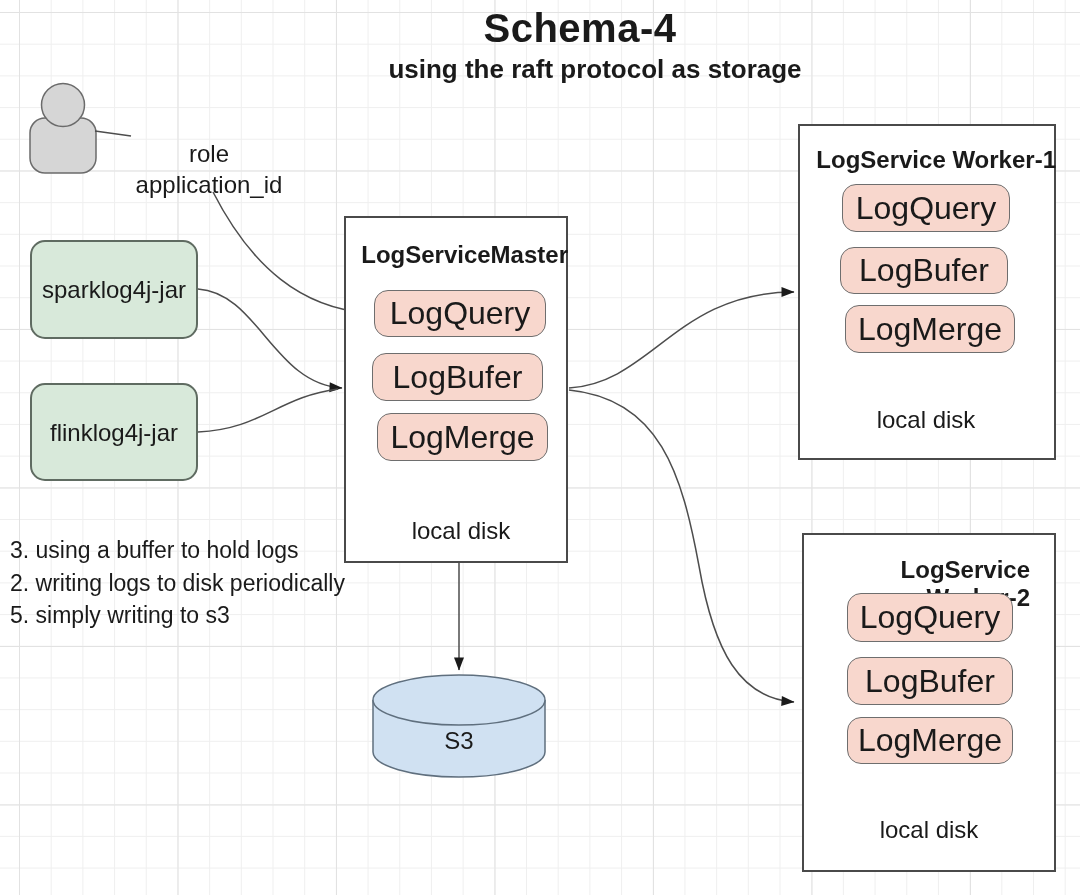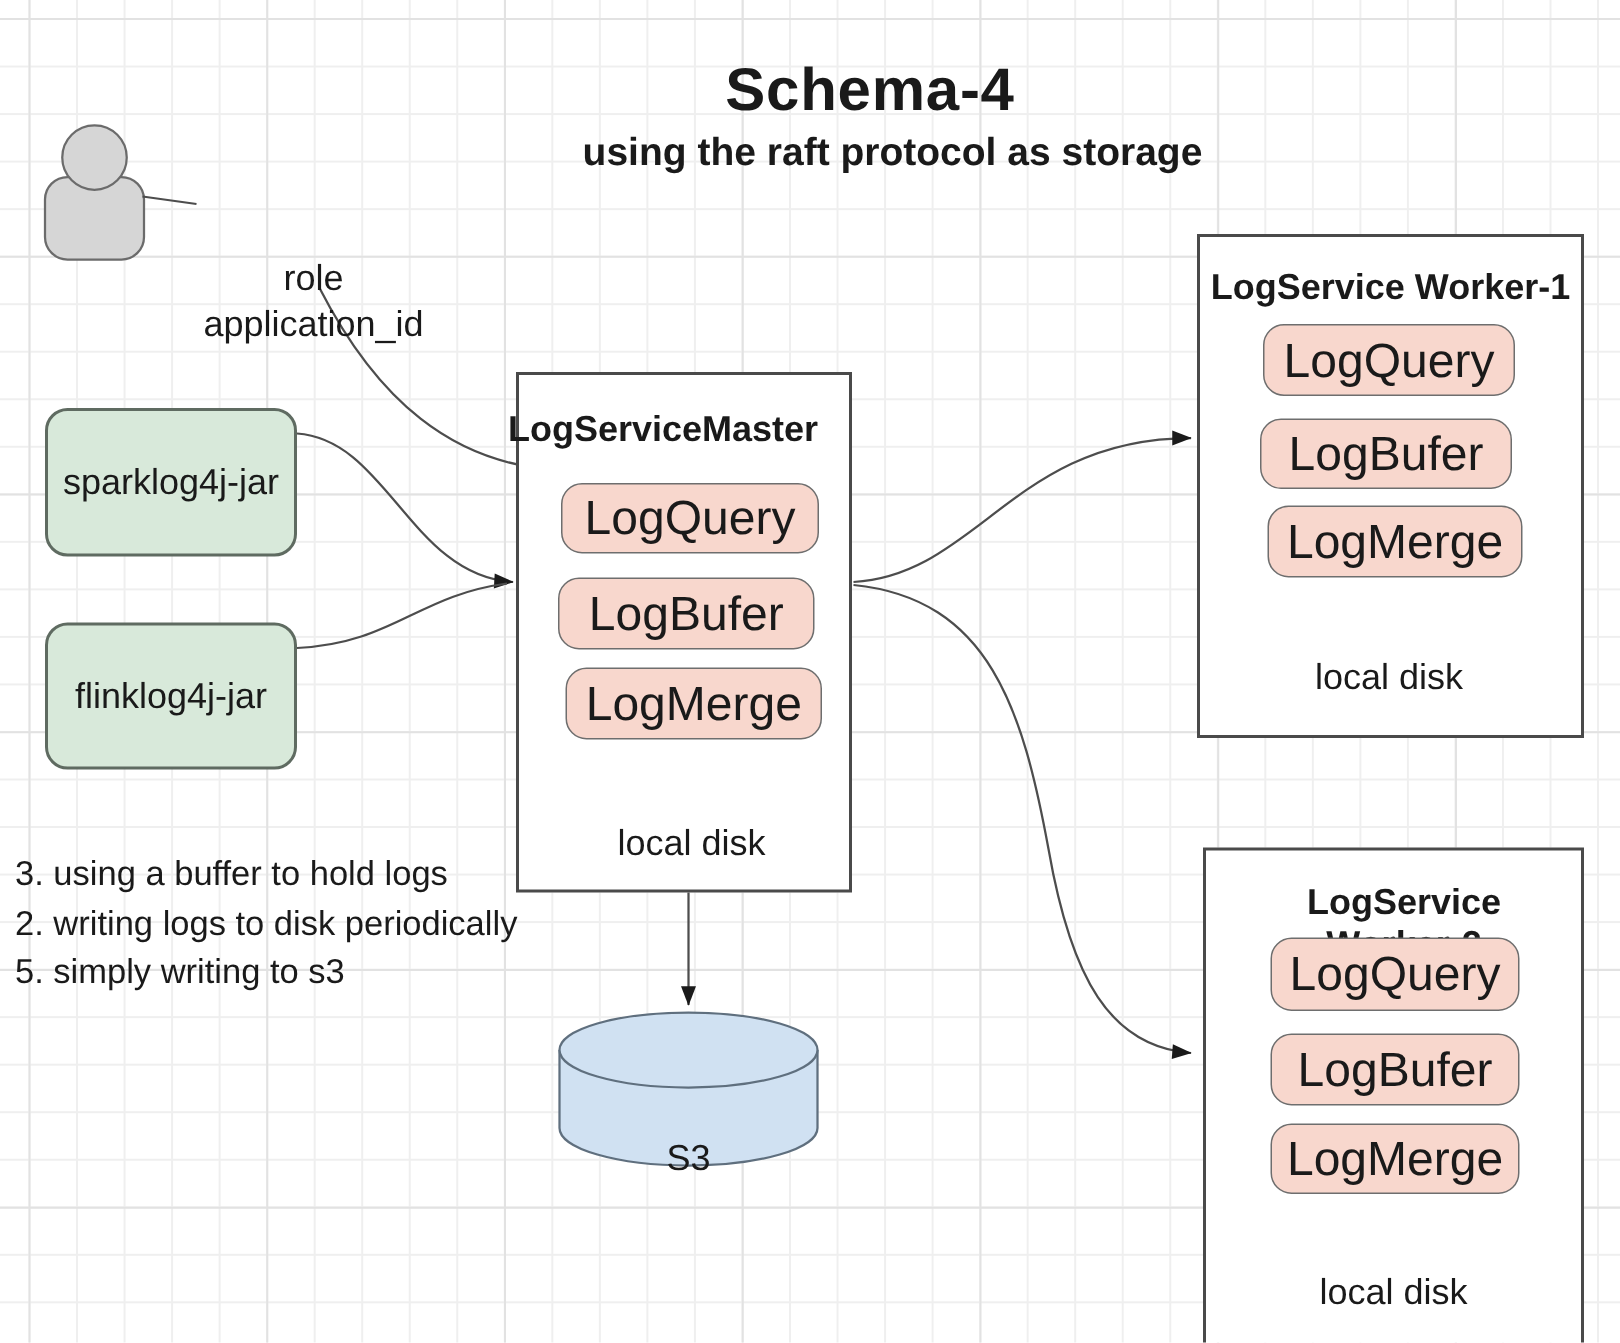--- a/index.html
+++ b/index.html
@@ -7,28 +7,28 @@
   .canvas{
     position:relative;width:1080px;height:895px;overflow:hidden;background-color:#ffffff;
     background-image:
       linear-gradient(90deg,#e2e2e2 1px,transparent 1px),
       linear-gradient(#e2e2e2 1px,transparent 1px),
       linear-gradient(90deg,#efefef 1px,transparent 1px),
       linear-gradient(#efefef 1px,transparent 1px);
     background-size:158.5px 158.5px,158.5px 158.5px,31.7px 31.7px,31.7px 31.7px;
     background-position:19px 12px;
   }
-  .abs{position:absolute;box-sizing:border-box;margin-top:32px;}
+  .abs{position:absolute;box-sizing:border-box;}
   .ctr{display:flex;flex-direction:row;align-items:center;justify-content:center;text-align:center;}
   .diagram-title{font-size:40px;font-weight:800;letter-spacing:0.5px;}
   .diagram-subtitle{font-size:26px;font-weight:700;}
   .actor-label{font-size:24px;line-height:31px;text-align:center;}
   .green-box{background:#d8e9da;border:2px solid #5f6b61;border-radius:15px;font-size:24px;line-height:33px;}
   .frame{background:#ffffff;border:2px solid #4a4a4a;}
-  .frame-title{font-weight:700;font-size:24px;text-align:center;}
+  .frame-title{font-weight:700;font-size:24px;text-align:right;}
   .chip{background:#f8d7cd;border:1.5px solid #6e6e6e;border-radius:14px;font-size:32px;display:flex;align-items:center;justify-content:center;}
   .cyl-label{font-size:24px;text-align:center;}
   .notes{font-size:23px;line-height:32.5px;}
   .note{margin:0;}
   svg.layer{position:absolute;left:0;top:0;}
 </style>
 </head>
 <body>
 
 <div class="canvas">
@@ -92,21 +92,21 @@
     <div>spark</div>
     <div>log4j-jar</div>
   </div>
 
   <div class="abs ctr green-box" style="left:30px;top:383px;width:168px;height:98px;">
     <div>flink</div>
     <div>log4j-jar</div>
   </div>
 
   <div class="abs frame" style="left:344px;top:216px;width:224px;height:347px;"></div>
-  <div class="abs frame-title" style="left:330px;top:241px;width:224px;">LogServiceMaster</div>
+  <div class="abs frame-title" style="left:344px;top:241px;width:224px;">LogServiceMaster</div>
   <div class="abs chip" style="left:374px;top:290px;width:172px;height:47px;">LogQuery</div>
   <div class="abs chip" style="left:372px;top:353px;width:171px;height:48px;">LogBufer</div>
   <div class="abs chip" style="left:377px;top:413px;width:171px;height:48px;">LogMerge</div>
   <div class="abs cyl-label" style="left:375px;top:517px;width:172px;">local disk</div>
 
   <div class="abs frame" style="left:798px;top:124px;width:258px;height:336px;"></div>
   <div class="abs frame-title" style="left:798px;top:146px;width:258px;">LogService Worker-1</div>
   <div class="abs chip" style="left:842px;top:184px;width:168px;height:48px;">LogQuery</div>
   <div class="abs chip" style="left:840px;top:247px;width:168px;height:47px;">LogBufer</div>
   <div class="abs chip" style="left:845px;top:305px;width:170px;height:48px;">LogMerge</div>

